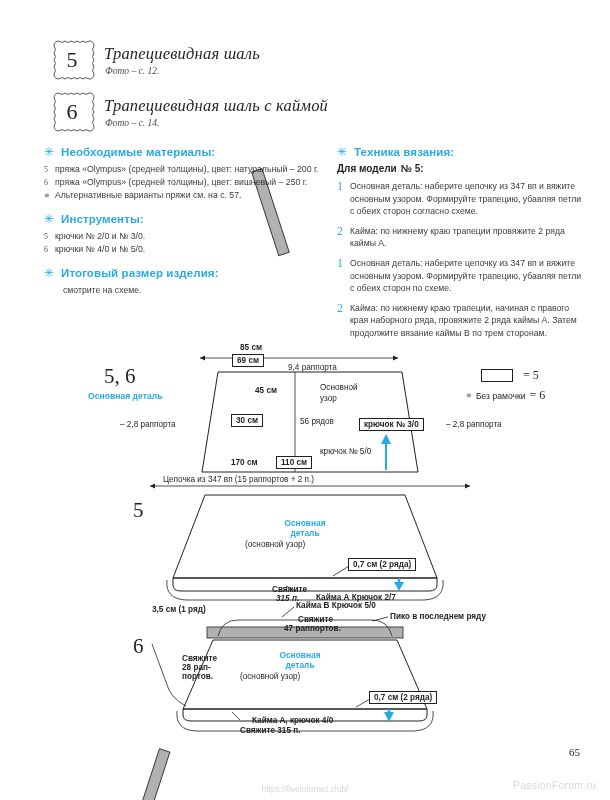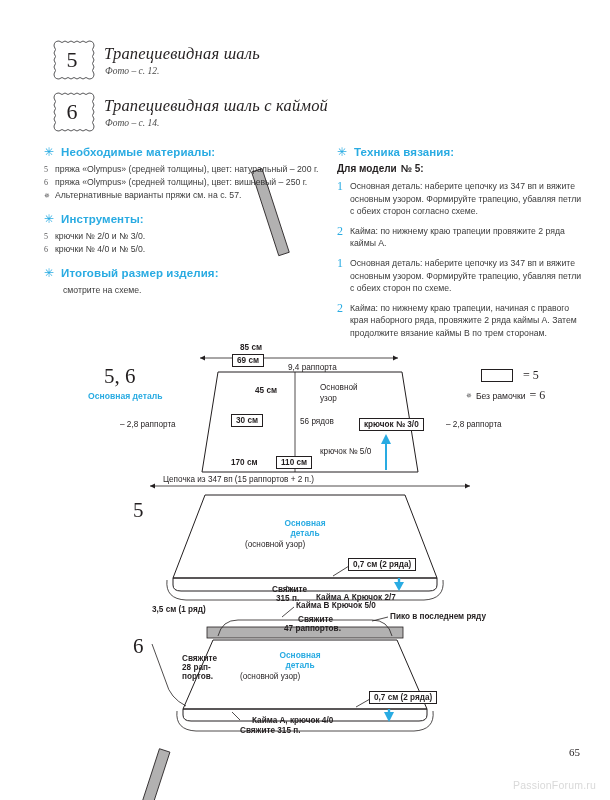--- a/index.html
+++ b/index.html
@@ -428,21 +428,21 @@
 
     <div class="big-num" style="left:133px; top:8px;">5</div>
 
     <div class="note-cyan" style="left:245px; top:28px; width:120px;">Основная</div>
     <div class="note-cyan" style="left:245px; top:38px; width:120px;">деталь</div>
     <div class="note-dark" style="left:245px; top:50px; width:120px;">(основной узор)</div>
 
     <div class="dim-label boxed" style="left:348px; top:68px;">0,7 см (2 ряда)</div>
 
     <div class="dim-label" style="left:272px; top:95px;">Свяжите</div>
-    <div class="dim-label" style="left:276px; top:104px;">315 п.</div>
+    <div class="dim-label" style="left:276px; top:104px;font-style:italic;">315 п.</div>
     <div class="dim-label" style="left:316px; top:103px;">Кайма А  Крючок 2/7</div>
   </div>
 
   <div class="diagram" style="left:0; top:612px; width:610px; height:135px;">
 
     <svg width="610" height="135">
       <defs>
 
         <pattern id="hatchH" width="4" height="10" patternUnits="userSpaceOnUse">
           <path d="M1,0 L1,10 M3,0 L3,10" stroke="#231f20" stroke-width="0.7" fill="none"></path>
@@ -501,14 +501,15 @@
 
   <div class="dim-label" style="position:absolute; left:296px; top:601px;">Кайма В  Крючок 5/0</div>
   <div class="dim-label" style="position:absolute; left:390px; top:612px;">Пико в последнем ряду</div>
   <svg class="abs" style="left:0;top:595px;" width="610" height="40">
     <line x1="294" y1="12" x2="282" y2="22" stroke="#231f20" stroke-width="0.8"></line>
     <line x1="388" y1="22" x2="372" y2="26" stroke="#231f20" stroke-width="0.8"></line>
   </svg>
 
   <div class="pagenum">65</div>
   <div class="wm-right">PassionForum.ru</div>
+  <div class="wm-center">https://liveinternet.club/</div>
 
 </div>
 
 </body></html>

